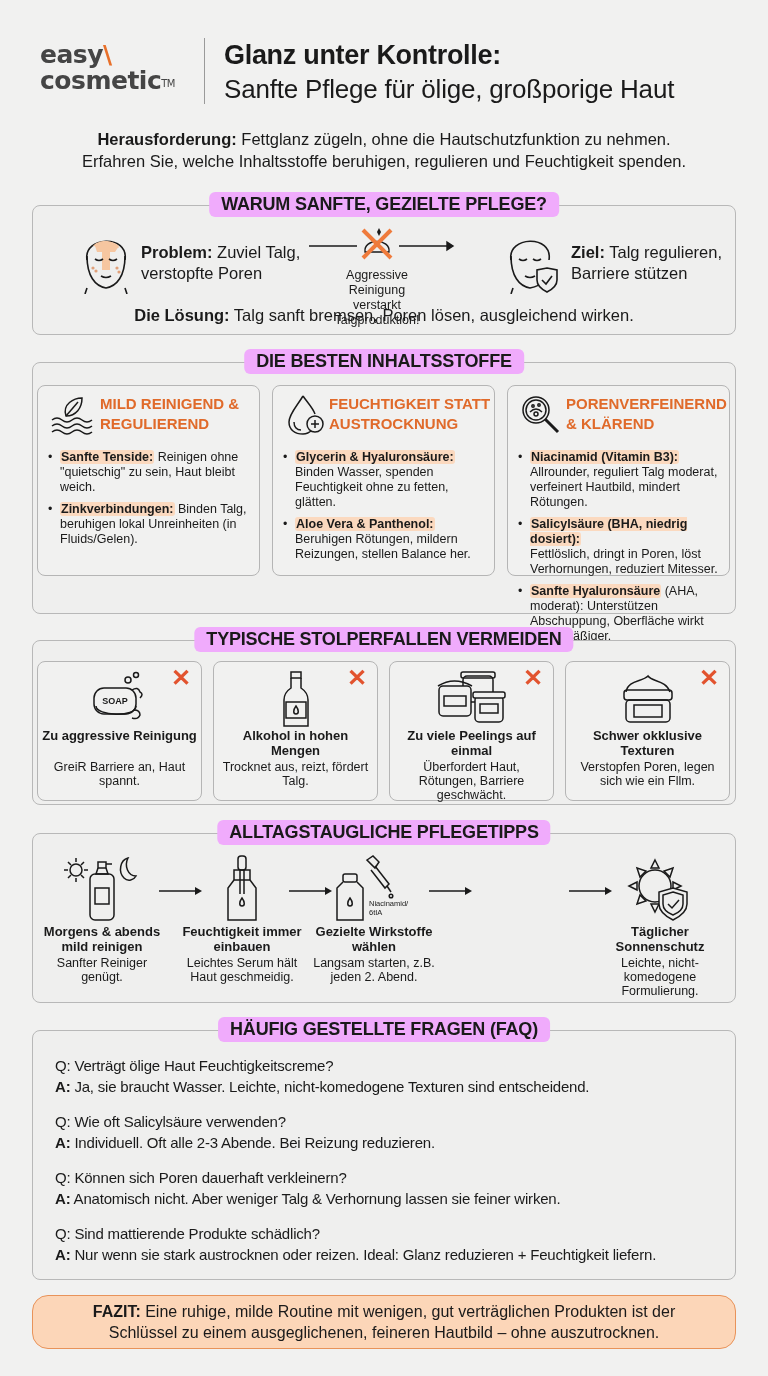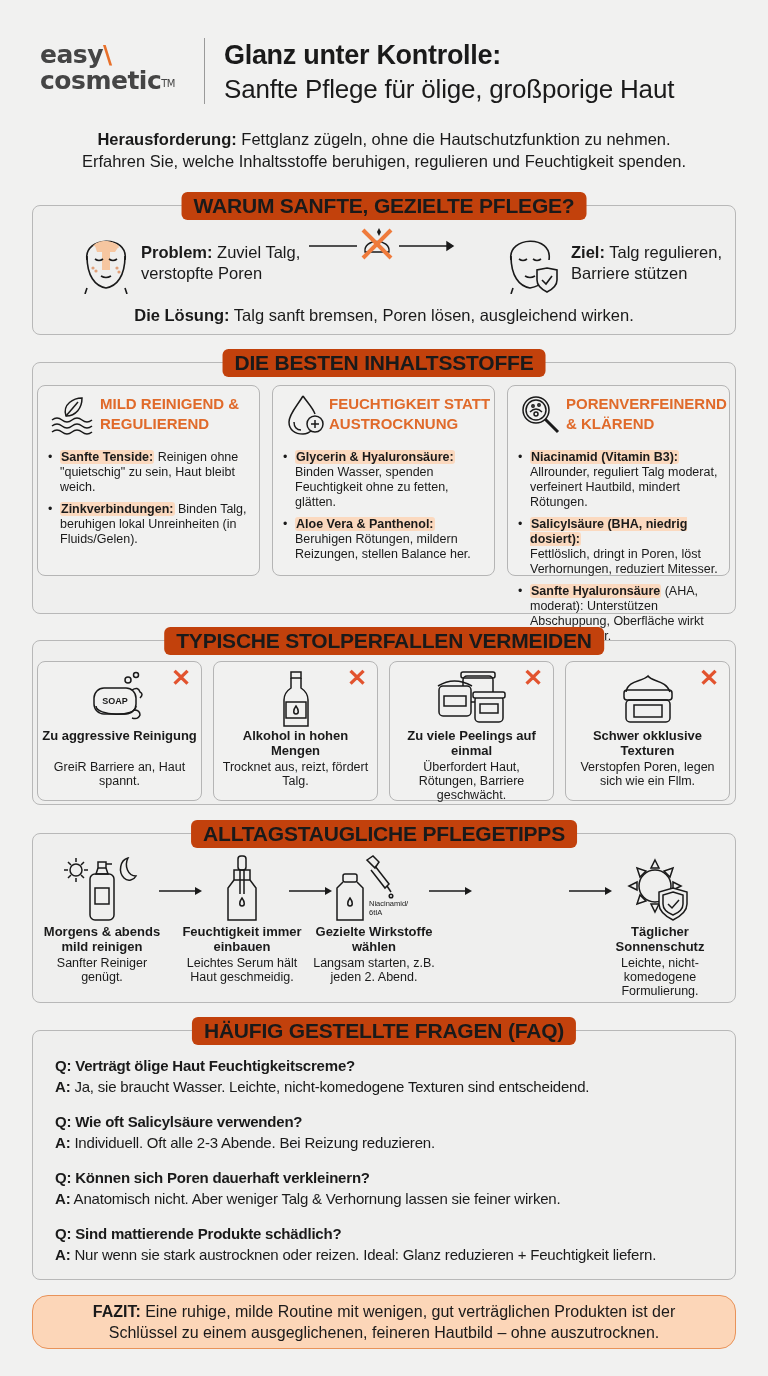--- a/index.html
+++ b/index.html
@@ -29,22 +29,22 @@
   .intro { left: 0; top: 128px; width: 768px; text-align: center; font-size: 16.5px; line-height: 22px; }
   .intro b { font-weight: bold; }
 
   
   .section {
     position: absolute; left: 32px; width: 704px;
     border: 1.5px solid #b8b8b8; border-radius: 8px; background: #efefee;
   }
   .section-title {
     position: absolute; left: 50%; transform: translateX(-50%);
-    background: #c2410c; padding: 2px 12px; border-radius: 6px;
-    font-weight: bold; font-size: 21px; white-space: nowrap; letter-spacing: -0.2px;
+    background: #f0abfc; padding: 2px 12px; border-radius: 6px;
+    font-weight: bold; font-size: 18px; white-space: nowrap; letter-spacing: -0.2px;
   }
 
   
   .s1 { top: 205px; height: 130px; }
   .s1 .section-title { top: -14px; }
   .face-icon svg { display: block; }
   .s1-text { font-size: 16.5px; line-height: 21px; }
   .s1-mid { font-size: 12.5px; line-height: 15px; text-align: center; }
   .s1-solution { left: 0; width: 100%; top: 100px; text-align: center; font-size: 16.5px; }
 
@@ -80,21 +80,21 @@
   .tip { position: absolute; top: 18px; width: 130px; text-align: center; }
   .tip-icon { height: 72px; display: flex; justify-content: center; align-items: flex-end; }
   .tip-title { font-weight: bold; font-size: 13px; line-height: 15px; }
   .tip-desc { font-size: 12.5px; line-height: 14px; margin-top: 2px; }
   .tip-arrow { position: absolute; top: 52px; }
 
   
   .s5 { top: 1030px; height: 250px; }
   .s5 .section-title { top: -14px; }
   .faq { position: absolute; left: 22px; right: 10px; font-size: 15px; line-height: 21px; letter-spacing: -0.2px; }
-  .faq .q { font-weight: bold; }
+  .faq .q { font-weight: normal; }
   .faq .a b { font-weight: bold; }
 
   
   .fazit {
     position: absolute; left: 32px; top: 1295px; width: 704px; height: 54px;
     background: #fcd6b8; border: 1.5px solid #e8935a; border-radius: 16px;
     text-align: center; font-size: 16px; line-height: 21px; padding-top: 5px;
   }
 </style>
 </head>
@@ -142,20 +142,24 @@
   <div class="abs" style="left:244px;top:18px;width:200px;height:70px;">
     <svg width="200" height="36" viewBox="0 0 200 36" fill="none" stroke="#1a1a1a" stroke-width="1.4">
       <line x1="32" y1="22" x2="80" y2="22"></line>
       <line x1="122" y1="22" x2="170" y2="22"></line>
       <path d="M170 18 L176 22 L170 26 Z" fill="#1a1a1a"></path>
       <path d="M88 28 C86 14 114 14 112 28 Z"></path>
       <path d="M100 8 l2 -4 l2 4 l-2 4 z" fill="#1a1a1a" stroke="none"></path>
       <line x1="86" y1="6" x2="114" y2="34" stroke="#ef7b3c" stroke-width="4"></line>
       <line x1="114" y1="6" x2="86" y2="34" stroke="#ef7b3c" stroke-width="4"></line>
     </svg>
+    <div class="s1-mid" style="position:absolute;left:40px;top:44px;width:120px;">
+      <div>Aggressive Reinigung</div>
+      <div>verstarkt Talgproduktion!</div>
+    </div>
   </div>
 
   <div class="abs face-icon" style="left:466px;top:20px;">
     <svg width="66" height="68" viewBox="0 0 66 68" fill="none" stroke="#1a1a1a" stroke-width="1.6">
       <path d="M12 34 C8 10 54 8 50 34"></path>
       <path d="M12 30 C12 50 20 60 31 62 C38 61 42 58 44 54"></path>
       <path d="M20 33 q4 3 8 0 M34 33 q4 3 8 0"></path>
       <path d="M26 50 q5 3 10 0"></path>
       <path d="M14 62 L12 68"></path>
       <path d="M48 42 L58 44 L58 54 C58 60 52 64 48 66 C44 64 38 60 38 54 L38 44 Z" fill="#efefee"></path>

